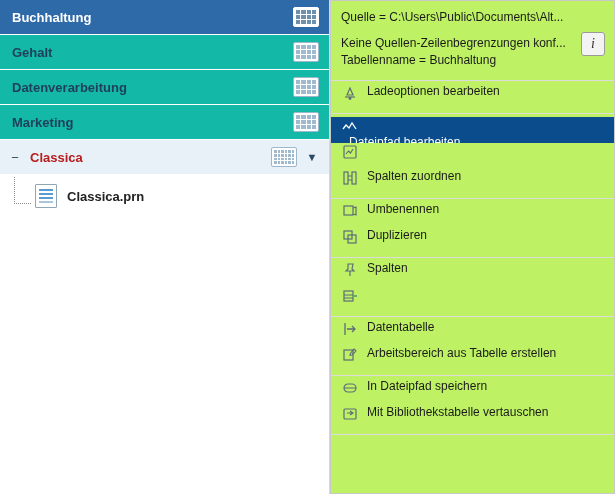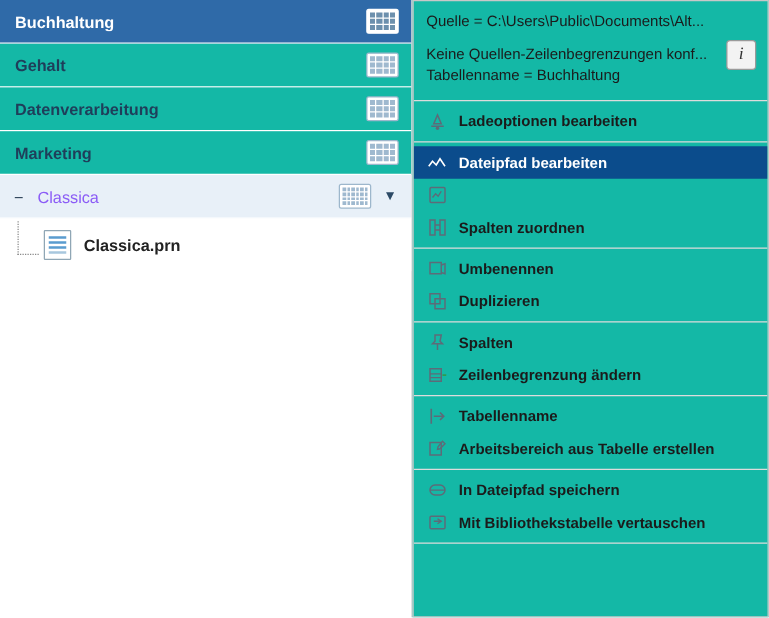--- a/index.html
+++ b/index.html
@@ -93,23 +93,23 @@
     width: 18px;
     text-align: center;
     margin-left: 6px;
     color: #34495e;
     font-size: 13px;
     line-height: 1;
     cursor: default;
     user-select: none;
   }
   .tree-row.expandable .node-label {
-    font-weight: normal;
+    font-weight: bold;
     font-size: 13px;
-    color: #8b5cf6;
+    color: #b91c1c;
     padding-left: 6px;
     flex: 1;
     white-space: nowrap;
     overflow: hidden;
   }
   .grid-glyph.dense {
     display: grid;
     grid-template-columns: repeat(6, 1fr);
     grid-template-rows: repeat(4, 1fr);
     gap: 1px;
@@ -175,21 +175,21 @@
     opacity: 0.5;
   }
 
   
   #context-menu {
     position: absolute;
     left: 330px;
     top: 0;
     width: 285px;
     height: 494px;
-    background: #14b8a6;
+    background: #bef264;
     border: 1px solid #c8c8c8;
     box-sizing: border-box;
     font-size: 12px;
     color: #1b1b1b;
     overflow: hidden;
   }
 
   .menu-header {
     padding: 8px 10px 8px 10px;
     position: relative;
@@ -224,29 +224,29 @@
   }
 
   .menu-sep {
     height: 1px;
     background: #dcdcdc;
     margin: 3px 0;
   }
 
   .menu-item {
     display: flex;
-    align-items: center;
+    align-items: flex-start;
     height: 26px;
     padding-left: 10px;
     white-space: nowrap;
-    font-weight: bold;
   }
   .menu-item.highlight {
     background: #0b4c8c;
     color: #ffffff;
+    flex-direction: column;
   }
   .menu-item .label {
     padding-left: 8px;
     overflow: hidden;
     text-overflow: ellipsis;
   }
 
   
   .mi {
     width: 18px;
@@ -468,34 +468,33 @@
   </div>
 
   <div class="menu-item">
     <span class="mi">
       <svg width="18" height="18" viewBox="0 0 18 18">
         <rect x="3" y="4" width="9" height="10" fill="none" stroke="#5d6b78" stroke-width="1.2"></rect>
         <path d="M3 8h9M3 11h9" stroke="#5d6b78" stroke-width="1"></path>
         <path d="M13 9h3" stroke="#2e9b4f" stroke-width="1.4"></path>
       </svg>
     </span>
-    <span class="label">Zeilenbegrenzung ändern</span>
   </div>
 
 
   <div class="menu-sep"></div>
 
   <div class="menu-item">
     <span class="mi">
       <svg width="18" height="18" viewBox="0 0 18 18">
         <path d="M4 3v12" stroke="#5d6b78" stroke-width="1.3"></path>
         <path d="M6 9h8M11 6l3 3-3 3" fill="none" stroke="#5d6b78" stroke-width="1.3"></path>
       </svg>
     </span>
-    <span class="label">Tabellenname</span>
+    <span class="label">Datentabelle</span>
   </div>
 
   <div class="menu-item">
     <span class="mi">
       <svg width="18" height="18" viewBox="0 0 18 18">
         <rect x="3" y="4" width="9" height="10" fill="none" stroke="#5d6b78" stroke-width="1.2"></rect>
         <path d="M13 3l2 2-4 4-2 .4.4-2z" fill="none" stroke="#5d6b78" stroke-width="1.1"></path>
       </svg>
     </span>
     <span class="label">Arbeitsbereich aus Tabelle erstellen</span>

